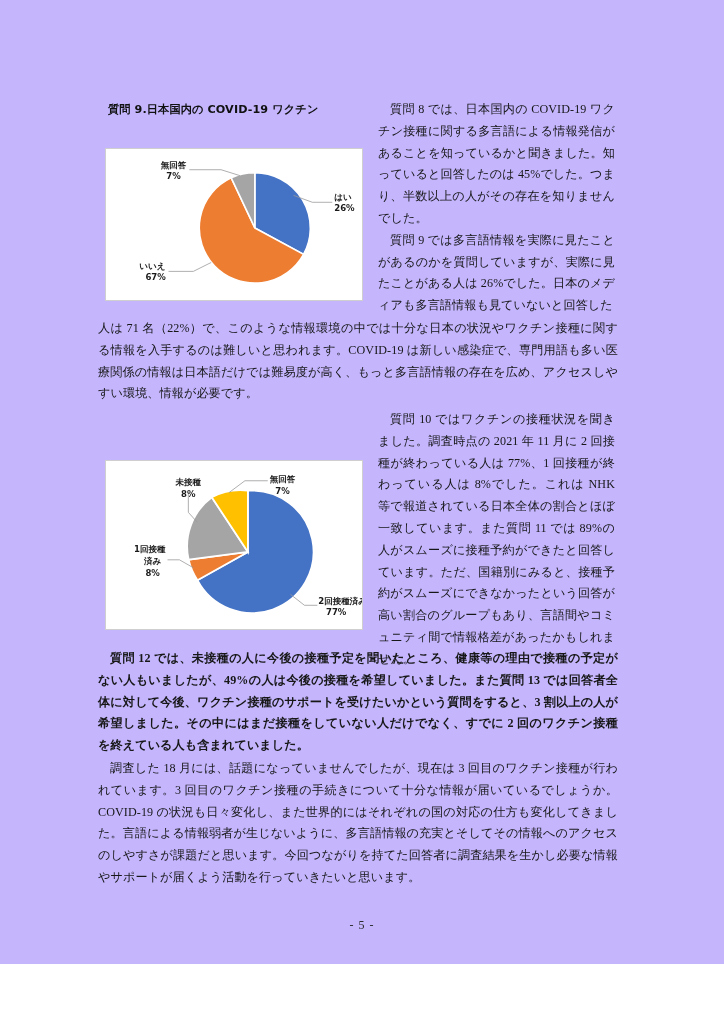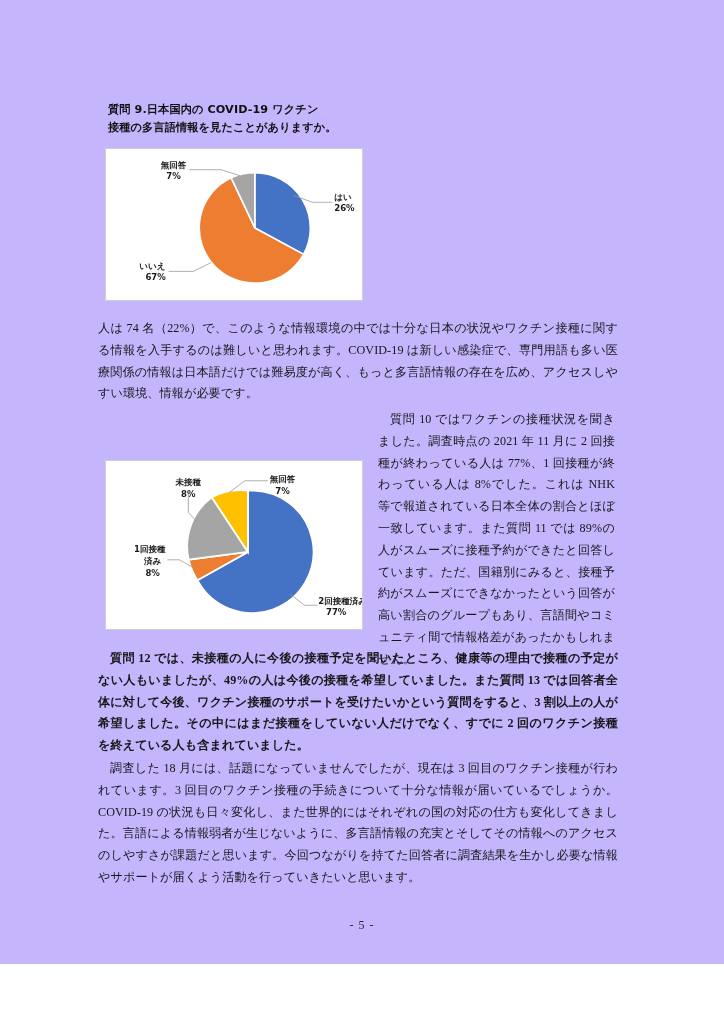--- a/index.html
+++ b/index.html
@@ -122,21 +122,20 @@
     letter-spacing: 1px;
   }
 </style>
 </head>
 <body>
 
 <div class="page">
 
   <div class="chart-caption" id="caption-q9">
     <div>質問 9.日本国内の COVID-19 ワクチン</div>
-    <div>接種の多言語情報を見たことがありますか。</div>
   </div>
 
   <div class="chart-box" id="chart-q9">
     <svg class="chart-svg" viewBox="0 0 258 153" preserveAspectRatio="none">
 
       <path fill="#4472C4" stroke="#ffffff" stroke-width="1.6" d="M150,80 L150,24 A56,56 0 0,1 199.1,106.8 Z"></path>
 
       <path fill="#ED7D31" stroke="#ffffff" stroke-width="1.6" d="M150,80 L199.1,106.8 A56,56 0 1,1 126.2,29.2 Z"></path>
 
       <path fill="#A5A5A5" stroke="#ffffff" stroke-width="1.6" d="M150,80 L126.2,29.2 A56,56 0 0,1 150,24 Z"></path>
@@ -149,23 +148,27 @@
       <text class="pie-label" x="230" y="63" text-anchor="start">26%</text>
 
       <text class="pie-label" x="60" y="122" text-anchor="end">いいえ</text>
       <text class="pie-label" x="50" y="133" text-anchor="middle">67%</text>
 
       <text class="pie-label" x="81" y="19" text-anchor="end">無回答</text>
       <text class="pie-label" x="68" y="30" text-anchor="middle">7%</text>
     </svg>
   </div>
 
+  <div class="para" id="col-right-1">
+    <p>質問 8 では、日本国内の COVID-19 ワクチン接種に関する多言語による情報発信があることを知っているかと聞きました。知っていると回答したのは 45%でした。つまり、半数以上の人がその存在を知りませんでした。</p>
+    <p>質問 9 では多言語情報を実際に見たことがあるのかを質問していますが、実際に見たことがある人は 26%でした。日本のメディアも多言語情報も見ていないと回答した</p>
+  </div>
 
   <div class="para" id="full-1">
-    <p class="noindent">人は 74 名（22%）で、このような情報環境の中では十分な日本の状況やワクチン接種に関する情報を入手するのは難しいと思われます。COVID-19 は新しい感染症で、専門用語も多い医療関係の情報は日本語だけでは難易度が高く、もっと多言語情報の存在を広め、アクセスしやすい環境、情報が必要です。</p>
+    <p class="noindent">人は 71 名（22%）で、このような情報環境の中では十分な日本の状況やワクチン接種に関する情報を入手するのは難しいと思われます。COVID-19 は新しい感染症で、専門用語も多い医療関係の情報は日本語だけでは難易度が高く、もっと多言語情報の存在を広め、アクセスしやすい環境、情報が必要です。</p>
   </div>
 
   <div class="chart-caption" id="caption-q10">
   </div>
 
   <div class="chart-box" id="chart-q10">
     <svg class="chart-svg" viewBox="0 0 258 170" preserveAspectRatio="none">
 
       <path fill="#4472C4" stroke="#ffffff" stroke-width="1.8" d="M143,92 L143,30 A62,62 0 1,1 92.2,120.6 Z"></path>
 

